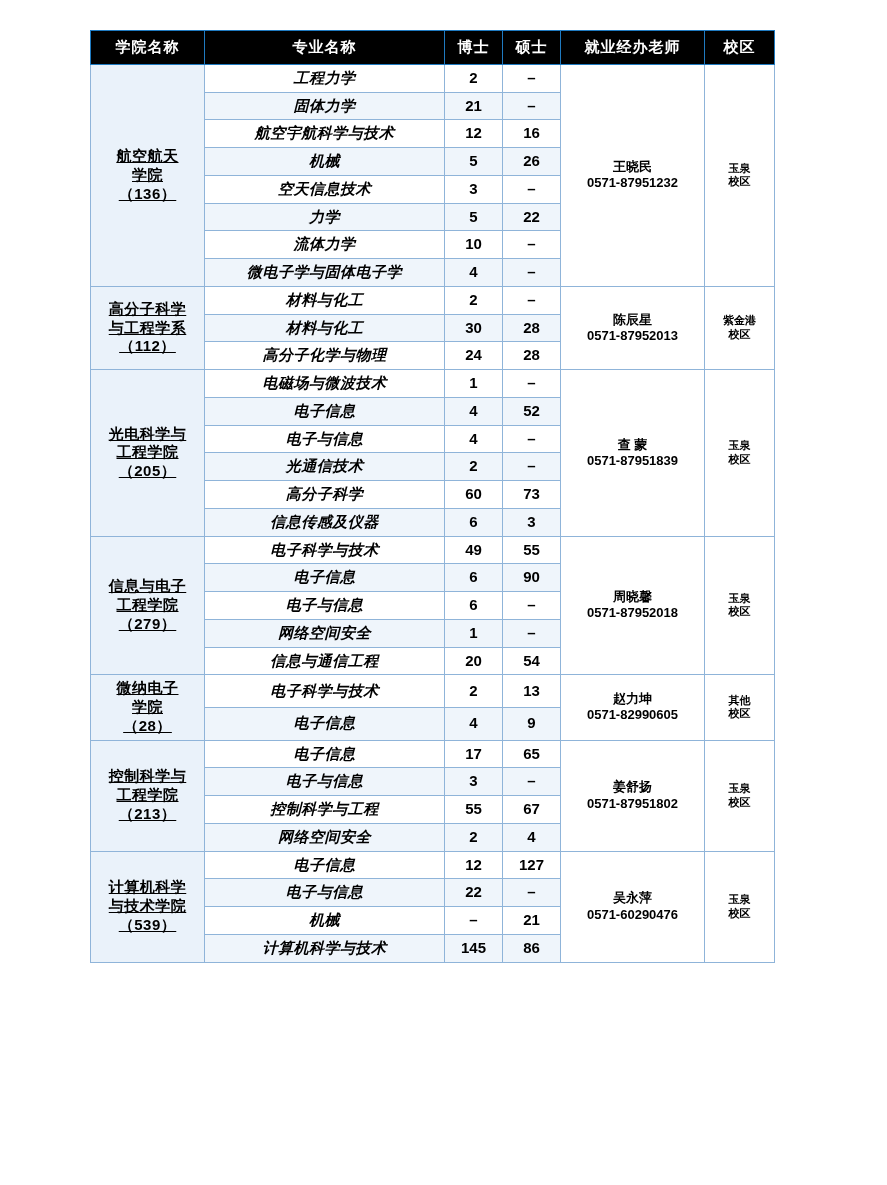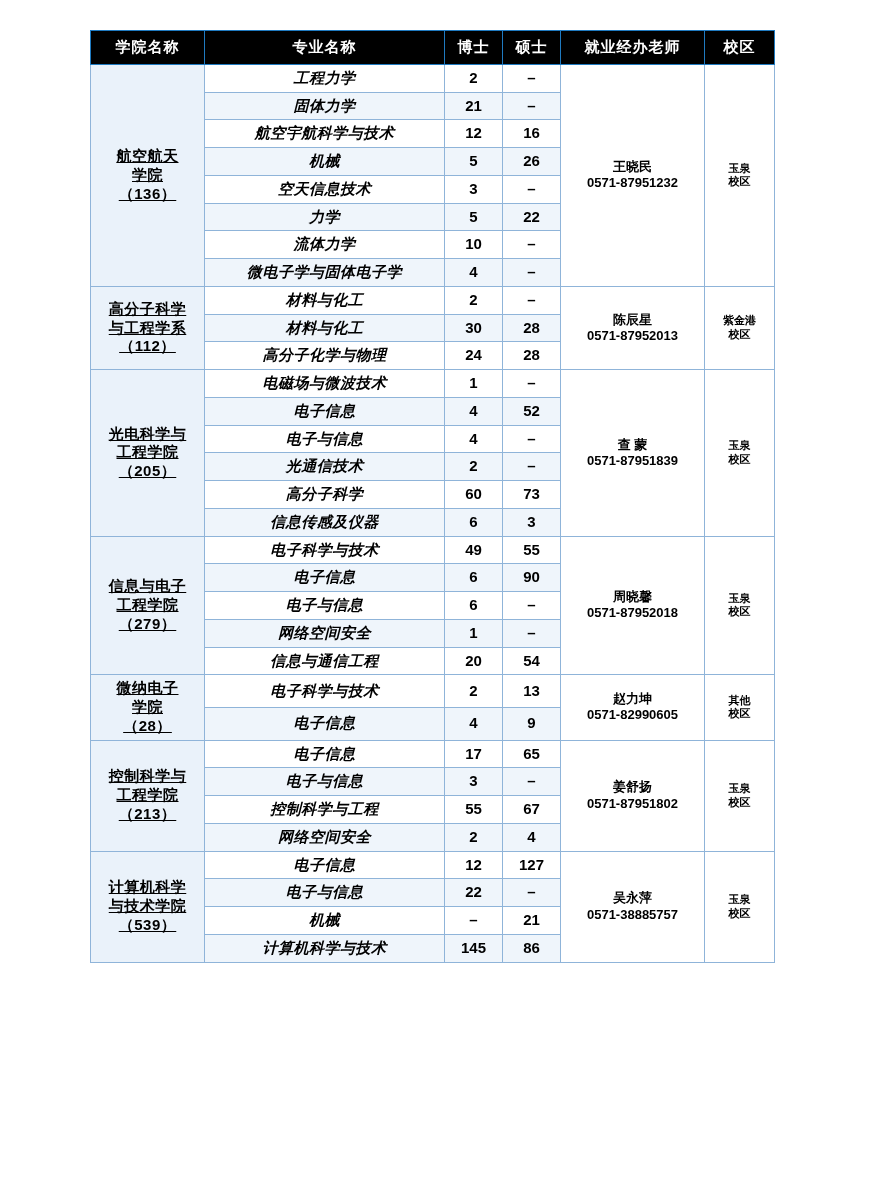--- a/index.html
+++ b/index.html
@@ -303,21 +303,21 @@
             <td class="num">4</td>
           </tr>
           <tr class="band-a">
             <td class="college" rowspan="4">计算机科学
 与技术学院
 （539）</td>
             <td class="major">电子信息</td>
             <td class="num">12</td>
             <td class="num">127</td>
             <td class="teacher" rowspan="4">吴永萍
-0571-38885757</td>
+0571-60290476</td>
             <td class="campus" rowspan="4">玉泉
 校区</td>
           </tr>
           <tr class="band-b">
             <td class="major">电子与信息</td>
             <td class="num">22</td>
             <td class="num">–</td>
           </tr>
           <tr class="band-a">
             <td class="major">机械</td>

